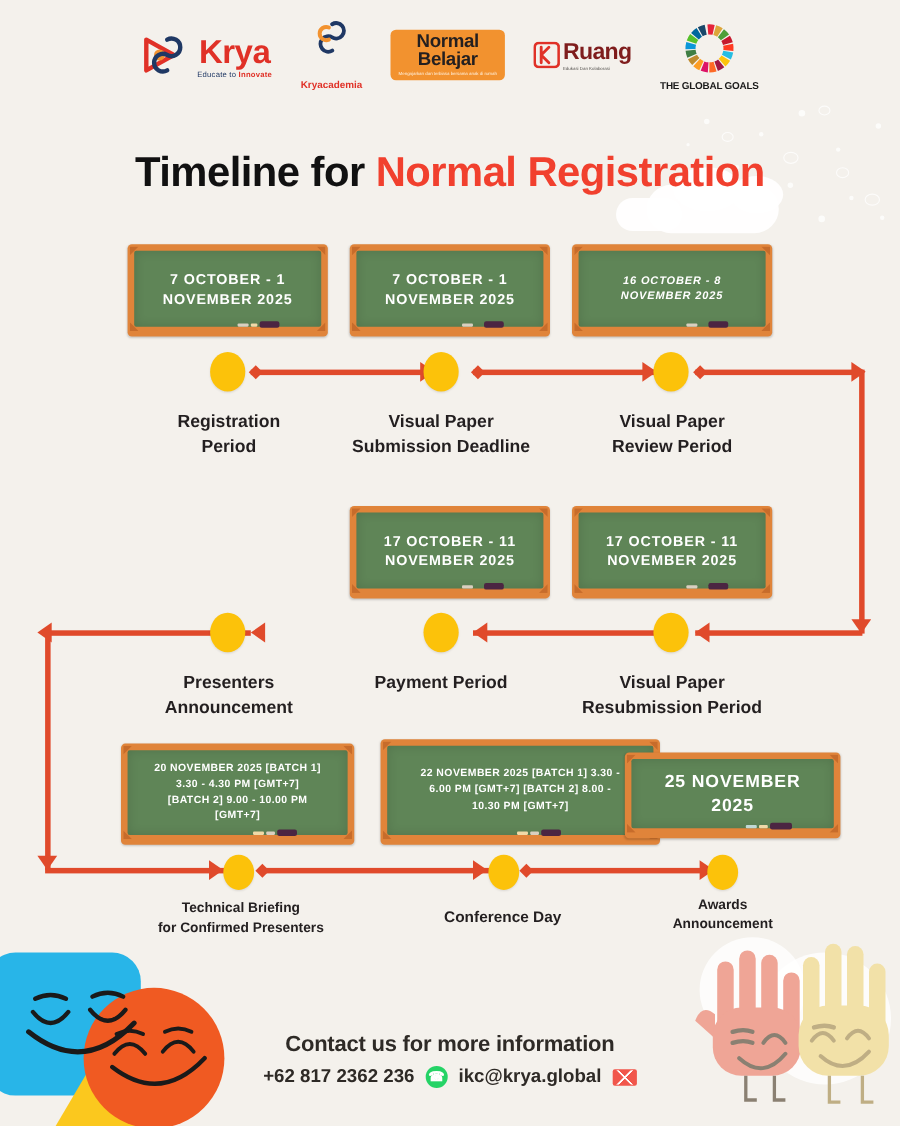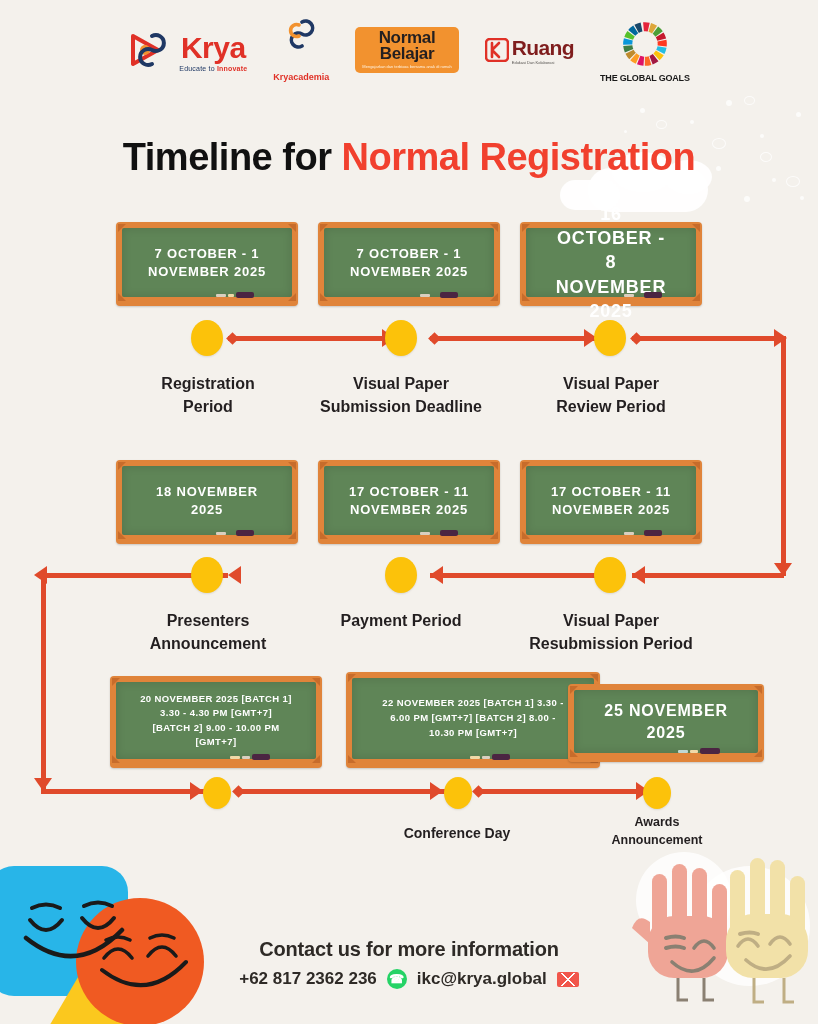--- a/index.html
+++ b/index.html
@@ -226,21 +226,21 @@
     <div class="eraser" style="left:122px;width:18px;"></div>
     <div class="chalk" style="left:102px;width:10px;background:#D9CFC0;"></div>
   </div>
 
   <div class="board" style="left:520px;top:222px;width:182px;height:84px;">
     <div class="corner c-tl"></div>
       <div class="corner c-tr"></div>
     <div class="corner c-bl"></div>
       <div class="corner c-br"></div>
     <div class="board-inner">
-      <div class="board-text" style="font-size:18px;">16 OCTOBER -
+      <div class="board-text" style="font-size:10px;font-style:italic;">16 OCTOBER -
 8 NOVEMBER 2025</div>
     </div>
     <div class="eraser" style="left:124px;width:18px;"></div>
     <div class="chalk" style="left:104px;width:10px;background:#D9CFC0;"></div>
   </div>
 
   <div class="line hline" style="left:228px;top:336px;width:176px;"></div>
   <div class="line hline" style="left:430px;top:336px;width:178px;"></div>
   <div class="line hline" style="left:632px;top:336px;width:152px;"></div>
   <div class="diamond" style="left:228px;top:334px;"></div>
@@ -257,31 +257,20 @@
   <div class="steplabel" style="left:110px;top:372px;width:196px;font-size:16px;white-space:pre-line;">Registration
 Period</div>
   <div class="steplabel" style="left:296px;top:372px;width:210px;font-size:16px;white-space:pre-line;">Visual Paper
 Submission Deadline</div>
   <div class="steplabel" style="left:508px;top:372px;width:206px;font-size:16px;white-space:pre-line;">Visual Paper
 Review Period</div>
 
   <div class="line vline" style="left:781px;top:336px;height:240px;"></div>
   <div class="arrow ar-down" style="left:774px;top:563px;"></div>
 
-  <div class="board" style="left:116px;top:460px;width:182px;height:84px;">
-    <div class="corner c-tl"></div>
-      <div class="corner c-tr"></div>
-    <div class="corner c-bl"></div>
-      <div class="corner c-br"></div>
-    <div class="board-inner">
-      <div class="board-text" style="font-size:13px;">18 NOVEMBER 2025</div>
-    </div>
-    <div class="eraser" style="left:120px;width:18px;"></div>
-    <div class="chalk" style="left:100px;width:10px;background:#D9CFC0;"></div>
-  </div>
 
   <div class="board" style="left:318px;top:460px;width:182px;height:84px;">
     <div class="corner c-tl"></div>
       <div class="corner c-tr"></div>
     <div class="corner c-bl"></div>
       <div class="corner c-br"></div>
     <div class="board-inner">
       <div class="board-text" style="font-size:13px;">17 OCTOBER -
 11 NOVEMBER 2025</div>
     </div>
@@ -379,20 +368,22 @@
   <div class="diamond" style="left:234px;top:787px;"></div>
   <div class="diamond" style="left:474px;top:787px;"></div>
   <div class="arrow ar-right" style="left:190px;top:782px;"></div>
   <div class="arrow ar-right" style="left:430px;top:782px;"></div>
   <div class="arrow ar-right" style="left:636px;top:782px;"></div>
 
   <div class="node" style="left:203px;top:777px;width:28px;height:32px;"></div>
   <div class="node" style="left:444px;top:777px;width:28px;height:32px;"></div>
   <div class="node" style="left:643px;top:777px;width:28px;height:32px;"></div>
 
+  <div class="steplabel" style="left:128px;top:816px;width:182px;font-size:12.5px;white-space:pre-line;">Technical Briefing
+for Confirmed Presenters</div>
   <div class="steplabel" style="left:376px;top:823px;width:162px;font-size:14px;font-weight:bold;white-space:pre-line;">Conference Day</div>
   <div class="steplabel" style="left:586px;top:813px;width:142px;font-size:12.5px;white-space:pre-line;">Awards
 Announcement</div>
 
   <div class="mascot m-blue"></div>
   <svg class="face" style="left:22px;top:892px;" width="110" height="86" viewBox="0 0 110 86">
     <path d="M10 16 q14 -7 28 0" fill="none" stroke="#1A1A1A" stroke-width="4" stroke-linecap="round"></path>
     <path d="M62 14 q14 -7 28 0" fill="none" stroke="#1A1A1A" stroke-width="4" stroke-linecap="round"></path>
     <path d="M8 28 q16 20 32 0" fill="none" stroke="#1A1A1A" stroke-width="4" stroke-linecap="round"></path>
     <path d="M60 26 q16 20 32 0" fill="none" stroke="#1A1A1A" stroke-width="4" stroke-linecap="round"></path>

